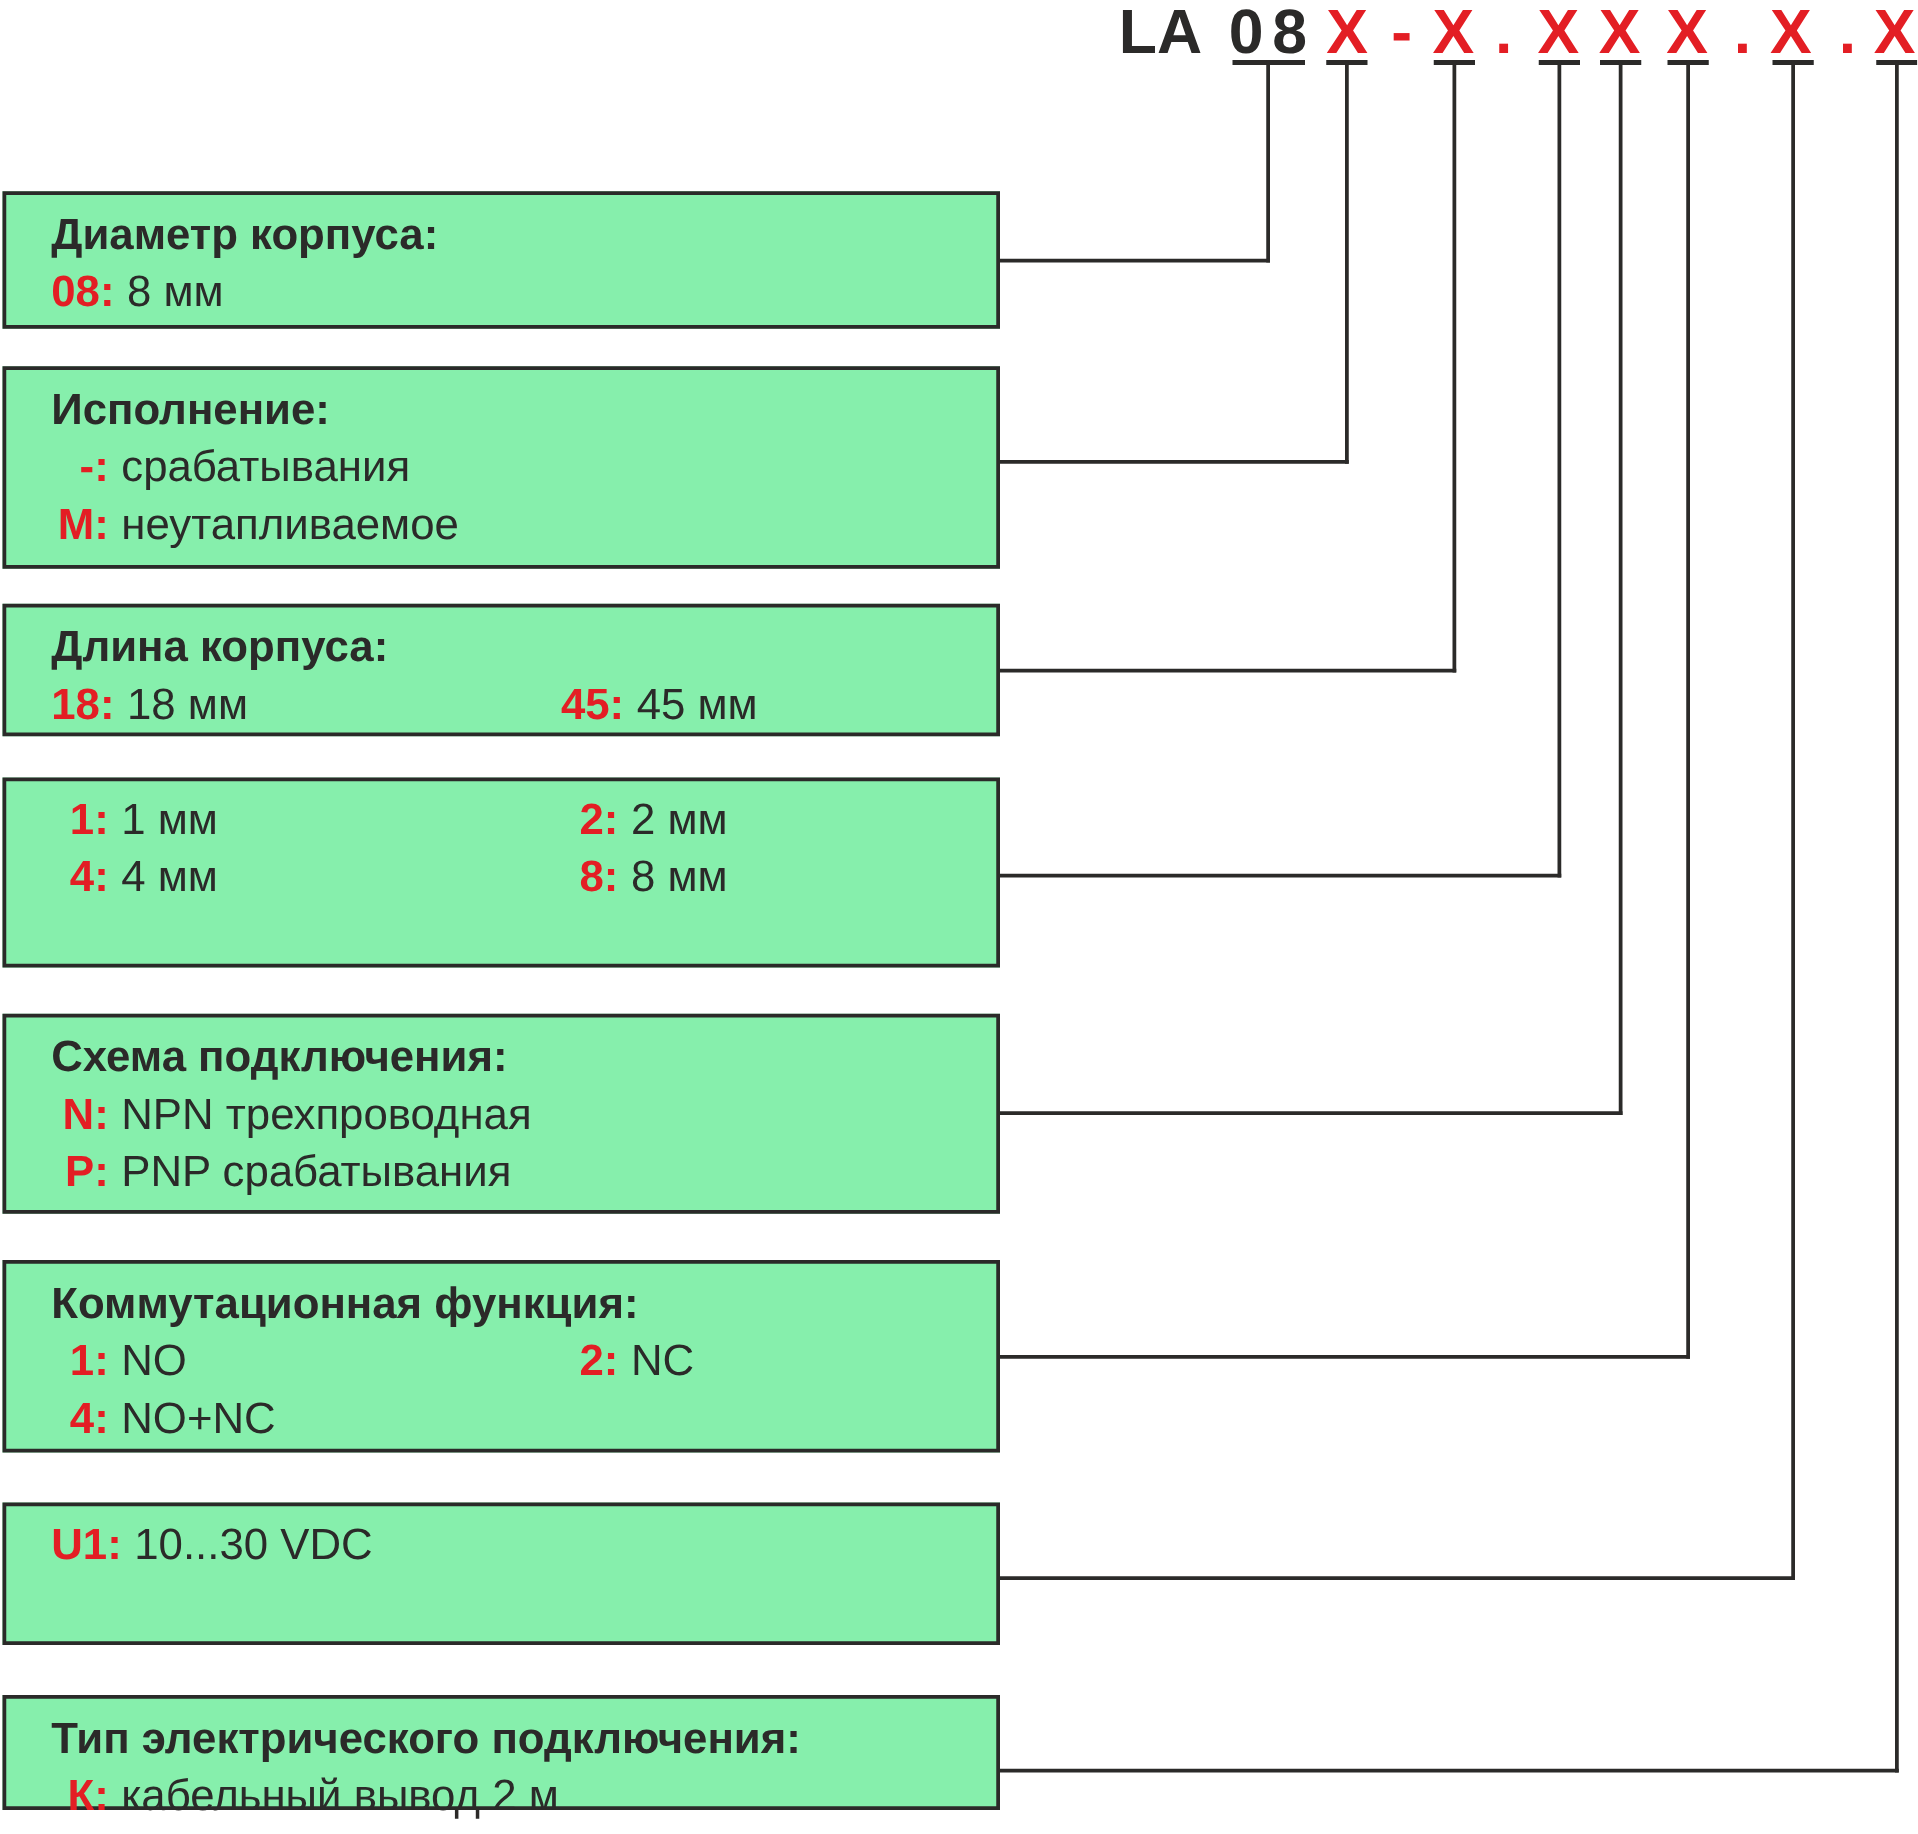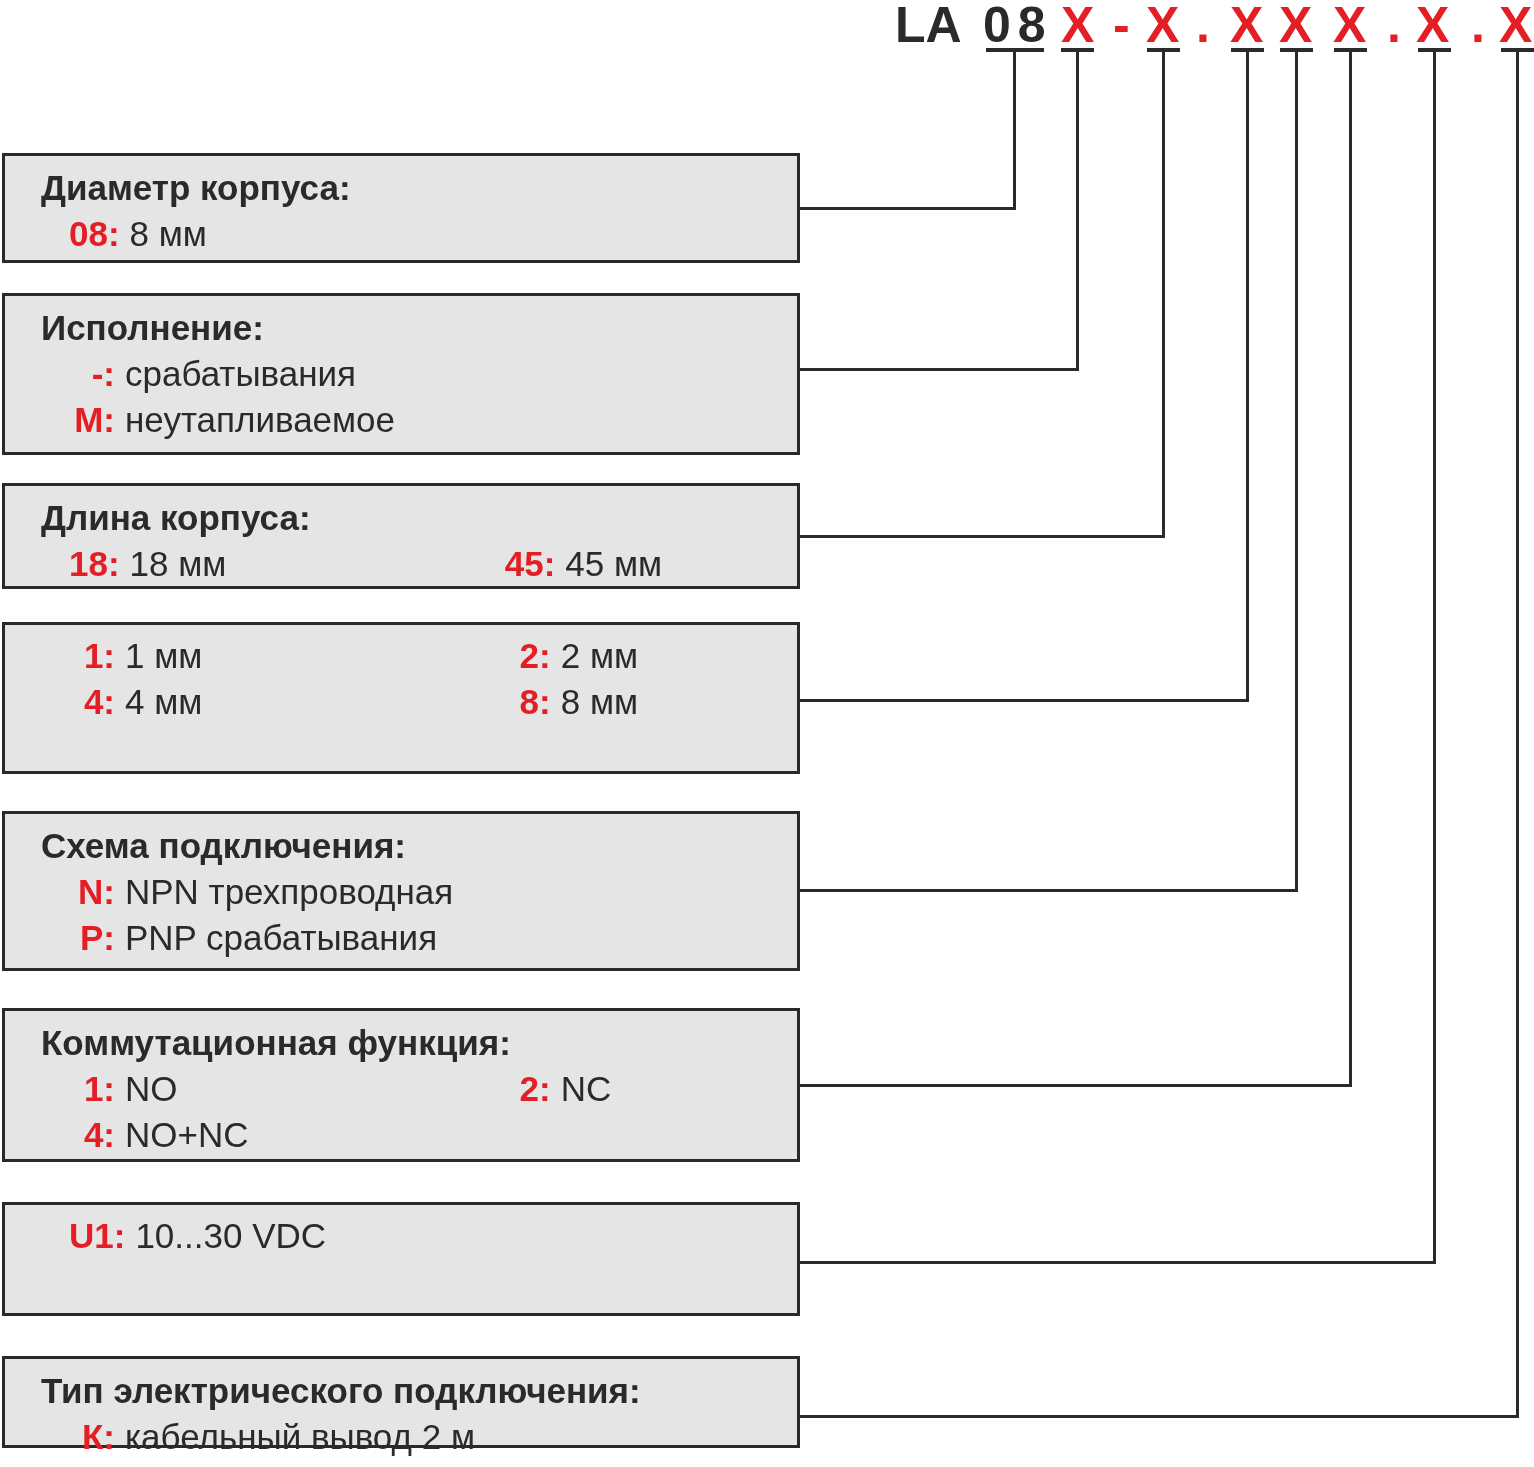--- a/index.html
+++ b/index.html
@@ -15,26 +15,26 @@
   .code-seg.red{color:#e31e24;}
   .code-seg.sp08{letter-spacing:7px;}
   
   .tick{position:absolute;top:48px;height:4px;background:#2b2a29;}
   
   .vline{position:absolute;top:48px;width:3px;background:#2b2a29;}
   .hline{position:absolute;left:800px;height:3px;background:#2b2a29;}
   
   .box{
     position:absolute;left:2px;width:798px;box-sizing:border-box;
-    border:3px solid #2b2a29;background:#e5e5e5;
+    border:3px solid #2b2a29;background:#86efac;
     padding:8px 10px 0 36px;
   }
   .box .title{font-size:35px;line-height:47px;font-weight:700;color:#2b2a29;white-space:nowrap;}
   .box .row{font-size:35px;line-height:46px;white-space:nowrap;}
-  .cell{display:inline-block;vertical-align:top;margin-left:28px;}
+  .cell{display:inline-block;vertical-align:top;}
   .cell.c1{width:398px;}
   .k{
     display:inline-block;min-width:46px;text-align:right;
     color:#e31e24;font-weight:700;margin-right:10px;white-space:pre;
   }
   .v{color:#2b2a29;}
 </style>
 </head>
 <body>
 

